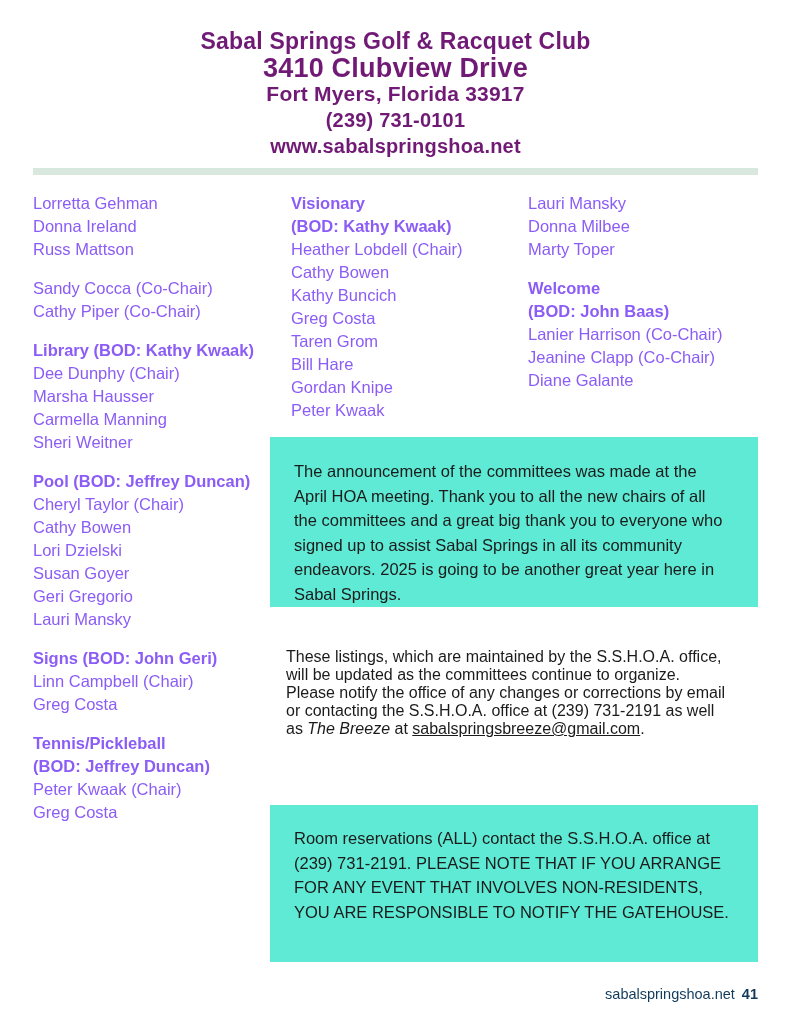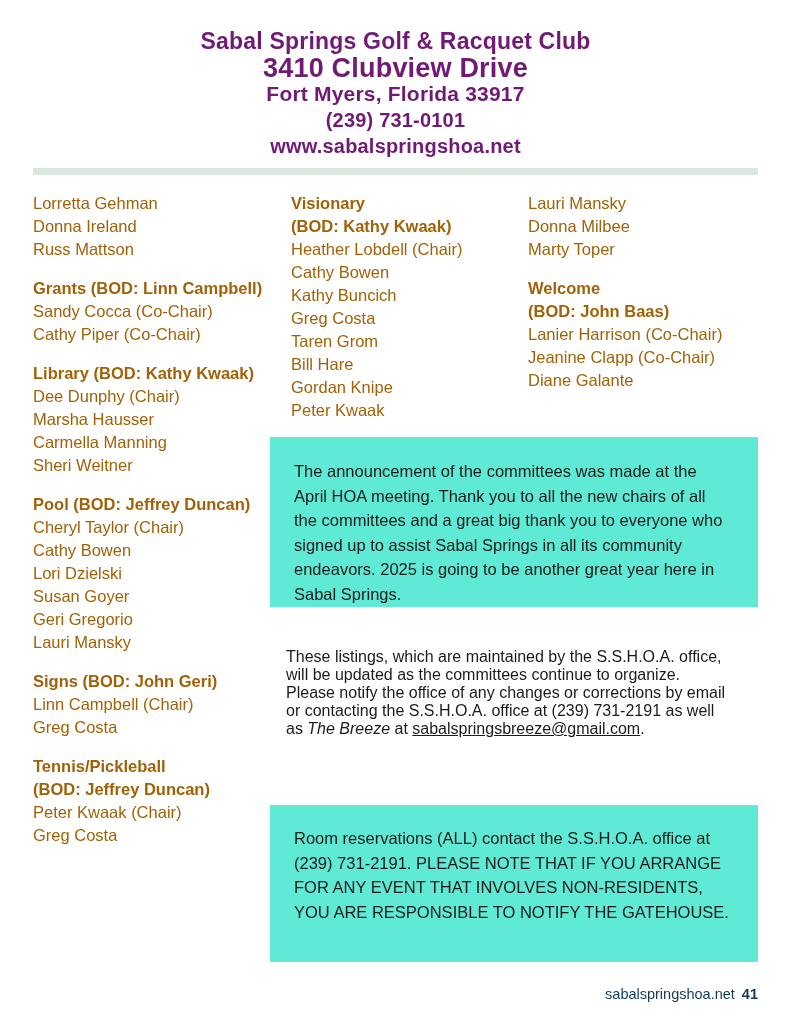--- a/index.html
+++ b/index.html
@@ -58,21 +58,21 @@
     position: absolute;
     top: 0;
   }
   .col-1 { left: 0px;   width: 250px; }
   .col-2 { left: 258px; width: 230px; }
   .col-3 { left: 495px; width: 230px; }
 
   .entry {
     font-size: 16.5px;
     line-height: 23px;
-    color: #a16207;
+    color: #8b5cf6;
     white-space: nowrap;
   }
   .entry.bold { font-weight: bold; }
   .spacer { height: 16px; }
 
   
   .note {
     position: absolute;
     background: #5eead4;
     box-sizing: border-box;
@@ -136,21 +136,20 @@
   </div>
 
   <div class="rule"></div>
 
   <div class="columns">
     <div class="col col-1">
         <div class="entry">Lorretta Gehman</div>
         <div class="entry">Donna Ireland</div>
         <div class="entry">Russ Mattson</div>
         <div class="spacer"></div>
-        <div class="entry bold">Grants (BOD: Linn Campbell)</div>
         <div class="entry">Sandy Cocca (Co-Chair)</div>
         <div class="entry">Cathy Piper (Co-Chair)</div>
         <div class="spacer"></div>
         <div class="entry bold">Library (BOD: Kathy Kwaak)</div>
         <div class="entry">Dee Dunphy (Chair)</div>
         <div class="entry">Marsha Hausser</div>
         <div class="entry">Carmella Manning</div>
         <div class="entry">Sheri Weitner</div>
         <div class="spacer"></div>
         <div class="entry bold">Pool (BOD: Jeffrey Duncan)</div>

